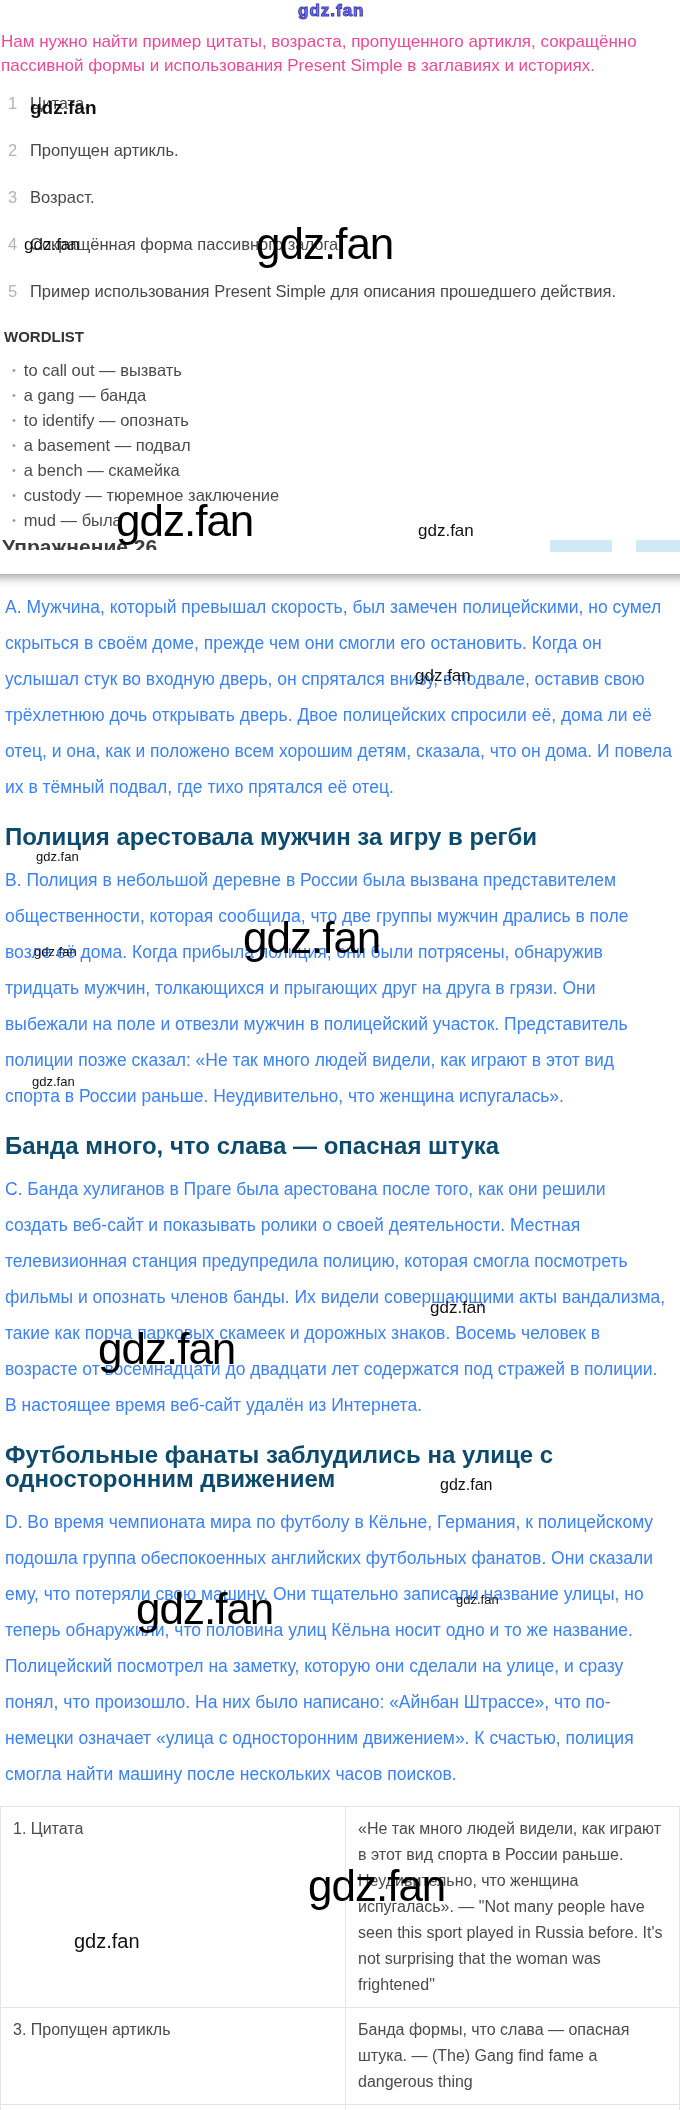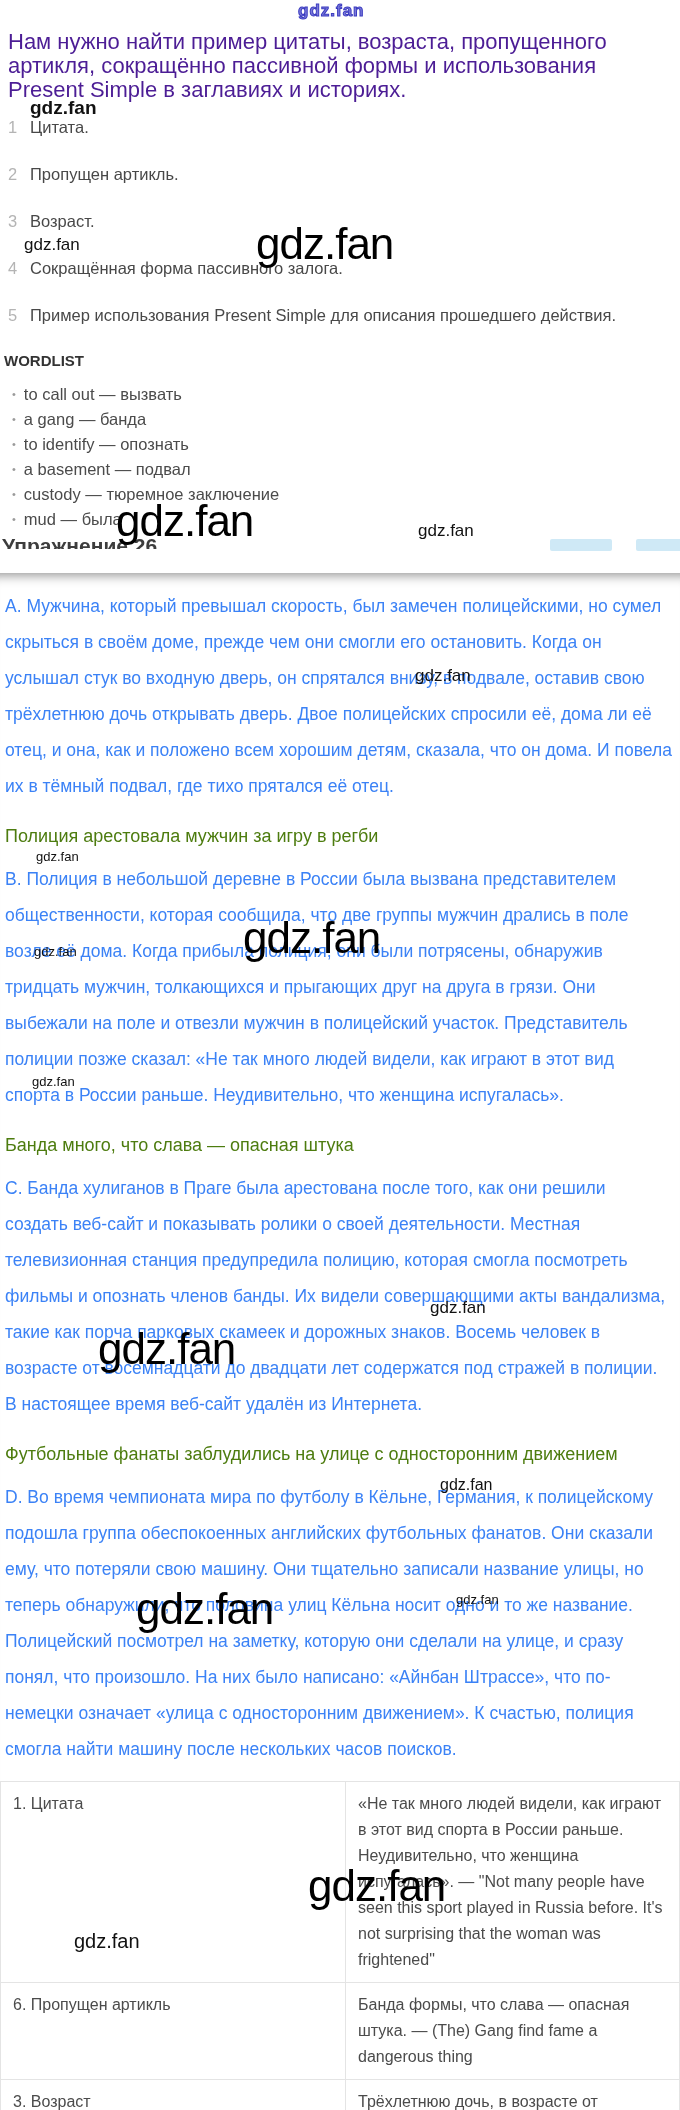--- a/index.html
+++ b/index.html
@@ -1,20 +1,20 @@
 <!DOCTYPE html>
 <html><head>
 <meta charset="utf-8">
 <style>
   html,body{margin:0;padding:0;background:#ffffff;}
   .page{position:relative;width:680px;min-height:2110px;overflow:hidden;
         font-family:"Liberation Sans",sans-serif;color:#474747;background:#fff;}
 
   
-  .intro{margin:30px 10px 12px 8px;font-size:22px;line-height:24px;color:#4c1d95;}
+  .intro{margin:30px 10px 12px 1px;font-size:17px;line-height:24px;color:#ec4899;}
 
   
   .tasks{list-style:none;margin:15px 0 0;padding:0;}
   .tasks li{display:flex;margin-bottom:26px;font-size:16.5px;line-height:21px;color:#484848;}
   .tasks .num{flex:0 0 22px;padding-left:8px;color:#b4b4b4;}
 
   
   .wordlist-title{margin:6px 16px 13px 4px;font-size:15px;color:#333;font-weight:700;}
   .words{list-style:none;margin:0;padding:0 0 0 12px;}
   .words li{font-size:16.5px;line-height:25px;color:#4b4b4b;}
@@ -23,21 +23,21 @@
   
   .ex-row{position:relative;height:17px;margin:2px 0 0 2px;}
   .ex-heading{height:15px;overflow:hidden;font-size:21px;font-weight:700;color:#3d3d3d;line-height:23px;width:320px;}
   .chip{position:absolute;top:5px;height:12px;width:62px;background:#cfe9f6;border-radius:2px;}
   .chip-2{left:634px;width:46px;}
   .chip-1{left:548px;}
 
   
   .card{margin-top:22px;box-shadow:inset 0 14px 12px -12px rgba(0,0,0,0.45);padding-top:2px;}
   .story{margin:13px 8px 10px 5px;font-size:17.5px;line-height:36px;color:#3b82f6;}
-  .story-title{margin:20px 8px 4px 5px;font-size:18px;line-height:24px;color:#4d7c0f;font-weight:400;}
+  .story-title{margin:20px 8px 4px 5px;font-size:24px;line-height:24px;color:#0c4a6e;font-weight:700;}
 
   
   .answers{width:100%;border-collapse:collapse;margin-top:14px;}
   .answers td{border:1px solid #e4e4e4;vertical-align:top;font-size:16px;line-height:26px;color:#4b4b4b;padding:9px 12px;}
   .answers td.left{width:320px;}
 
   
   .wm{position:absolute;pointer-events:none;white-space:nowrap;color:#111;z-index:6;line-height:1;}
   .wm-big{font-size:44px;letter-spacing:-1px;color:#000;}
   .wm-outline{color:#7a7ad8;-webkit-text-stroke:1px #3a3ac0;font-weight:700;letter-spacing:1px;}
@@ -90,20 +90,21 @@
       <span>Пример использования Present Simple для описания прошедшего действия.</span>
       </li>
   </ol>
 
   <h3 class="wordlist-title">WORDLIST</h3>
   <ul class="words">
     <li>to call out — вызвать</li>
     <li>a gang — банда</li>
     <li>to identify — опознать</li>
     <li>a basement — подвал</li>
+    <li>a bench — скамейка</li>
     <li>custody — тюремное заключение</li>
     <li>mud — была</li>
   </ul>
 
   <div class="ex-row">
     <div class="ex-heading">Упражнение 26</div>
     <span class="chip chip-1"></span>
     <span class="chip chip-2"></span>
   </div>
 
@@ -119,21 +120,21 @@
     <h4 class="story-title">Футбольные фанаты заблудились на улице с односторонним движением</h4>
     <p class="story">D. Во время чемпионата мира по футболу в Кёльне, Германия, к полицейскому подошла группа обеспокоенных английских футбольных фанатов. Они сказали ему, что потеряли свою машину. Они тщательно записали название улицы, но теперь обнаружили, что половина улиц Кёльна носит одно и то же название. Полицейский посмотрел на заметку, которую они сделали на улице, и сразу понял, что произошло. На них было написано: «Айнбан Штрассе», что по-немецки означает «улица с односторонним движением». К счастью, полиция смогла найти машину после нескольких часов поисков.</p>
 
     <table class="answers">
       <tbody>
         <tr>
           <td class="left">1. Цитата</td>
           <td>«Не так много людей видели, как играют в этот вид спорта в России раньше. Неудивительно, что женщина испугалась». — "Not many people have seen this sport played in Russia before. It's not surprising that the woman was frightened"</td>
           </tr>
         <tr>
-          <td class="left">6. Пропущен артикль</td>
+          <td class="left">3. Пропущен артикль</td>
           <td>Банда формы, что слава — опасная штука. — (The) Gang find fame a dangerous thing</td>
           </tr>
         <tr>
           <td class="left">3. Возраст</td>
           <td>Трёхлетнюю дочь, в возрасте от восемнадцати до двадцати лет. — Three-year-old daughter, aged between 18 and 20</td>
           </tr>
 
       </tbody>
     </table>
 

